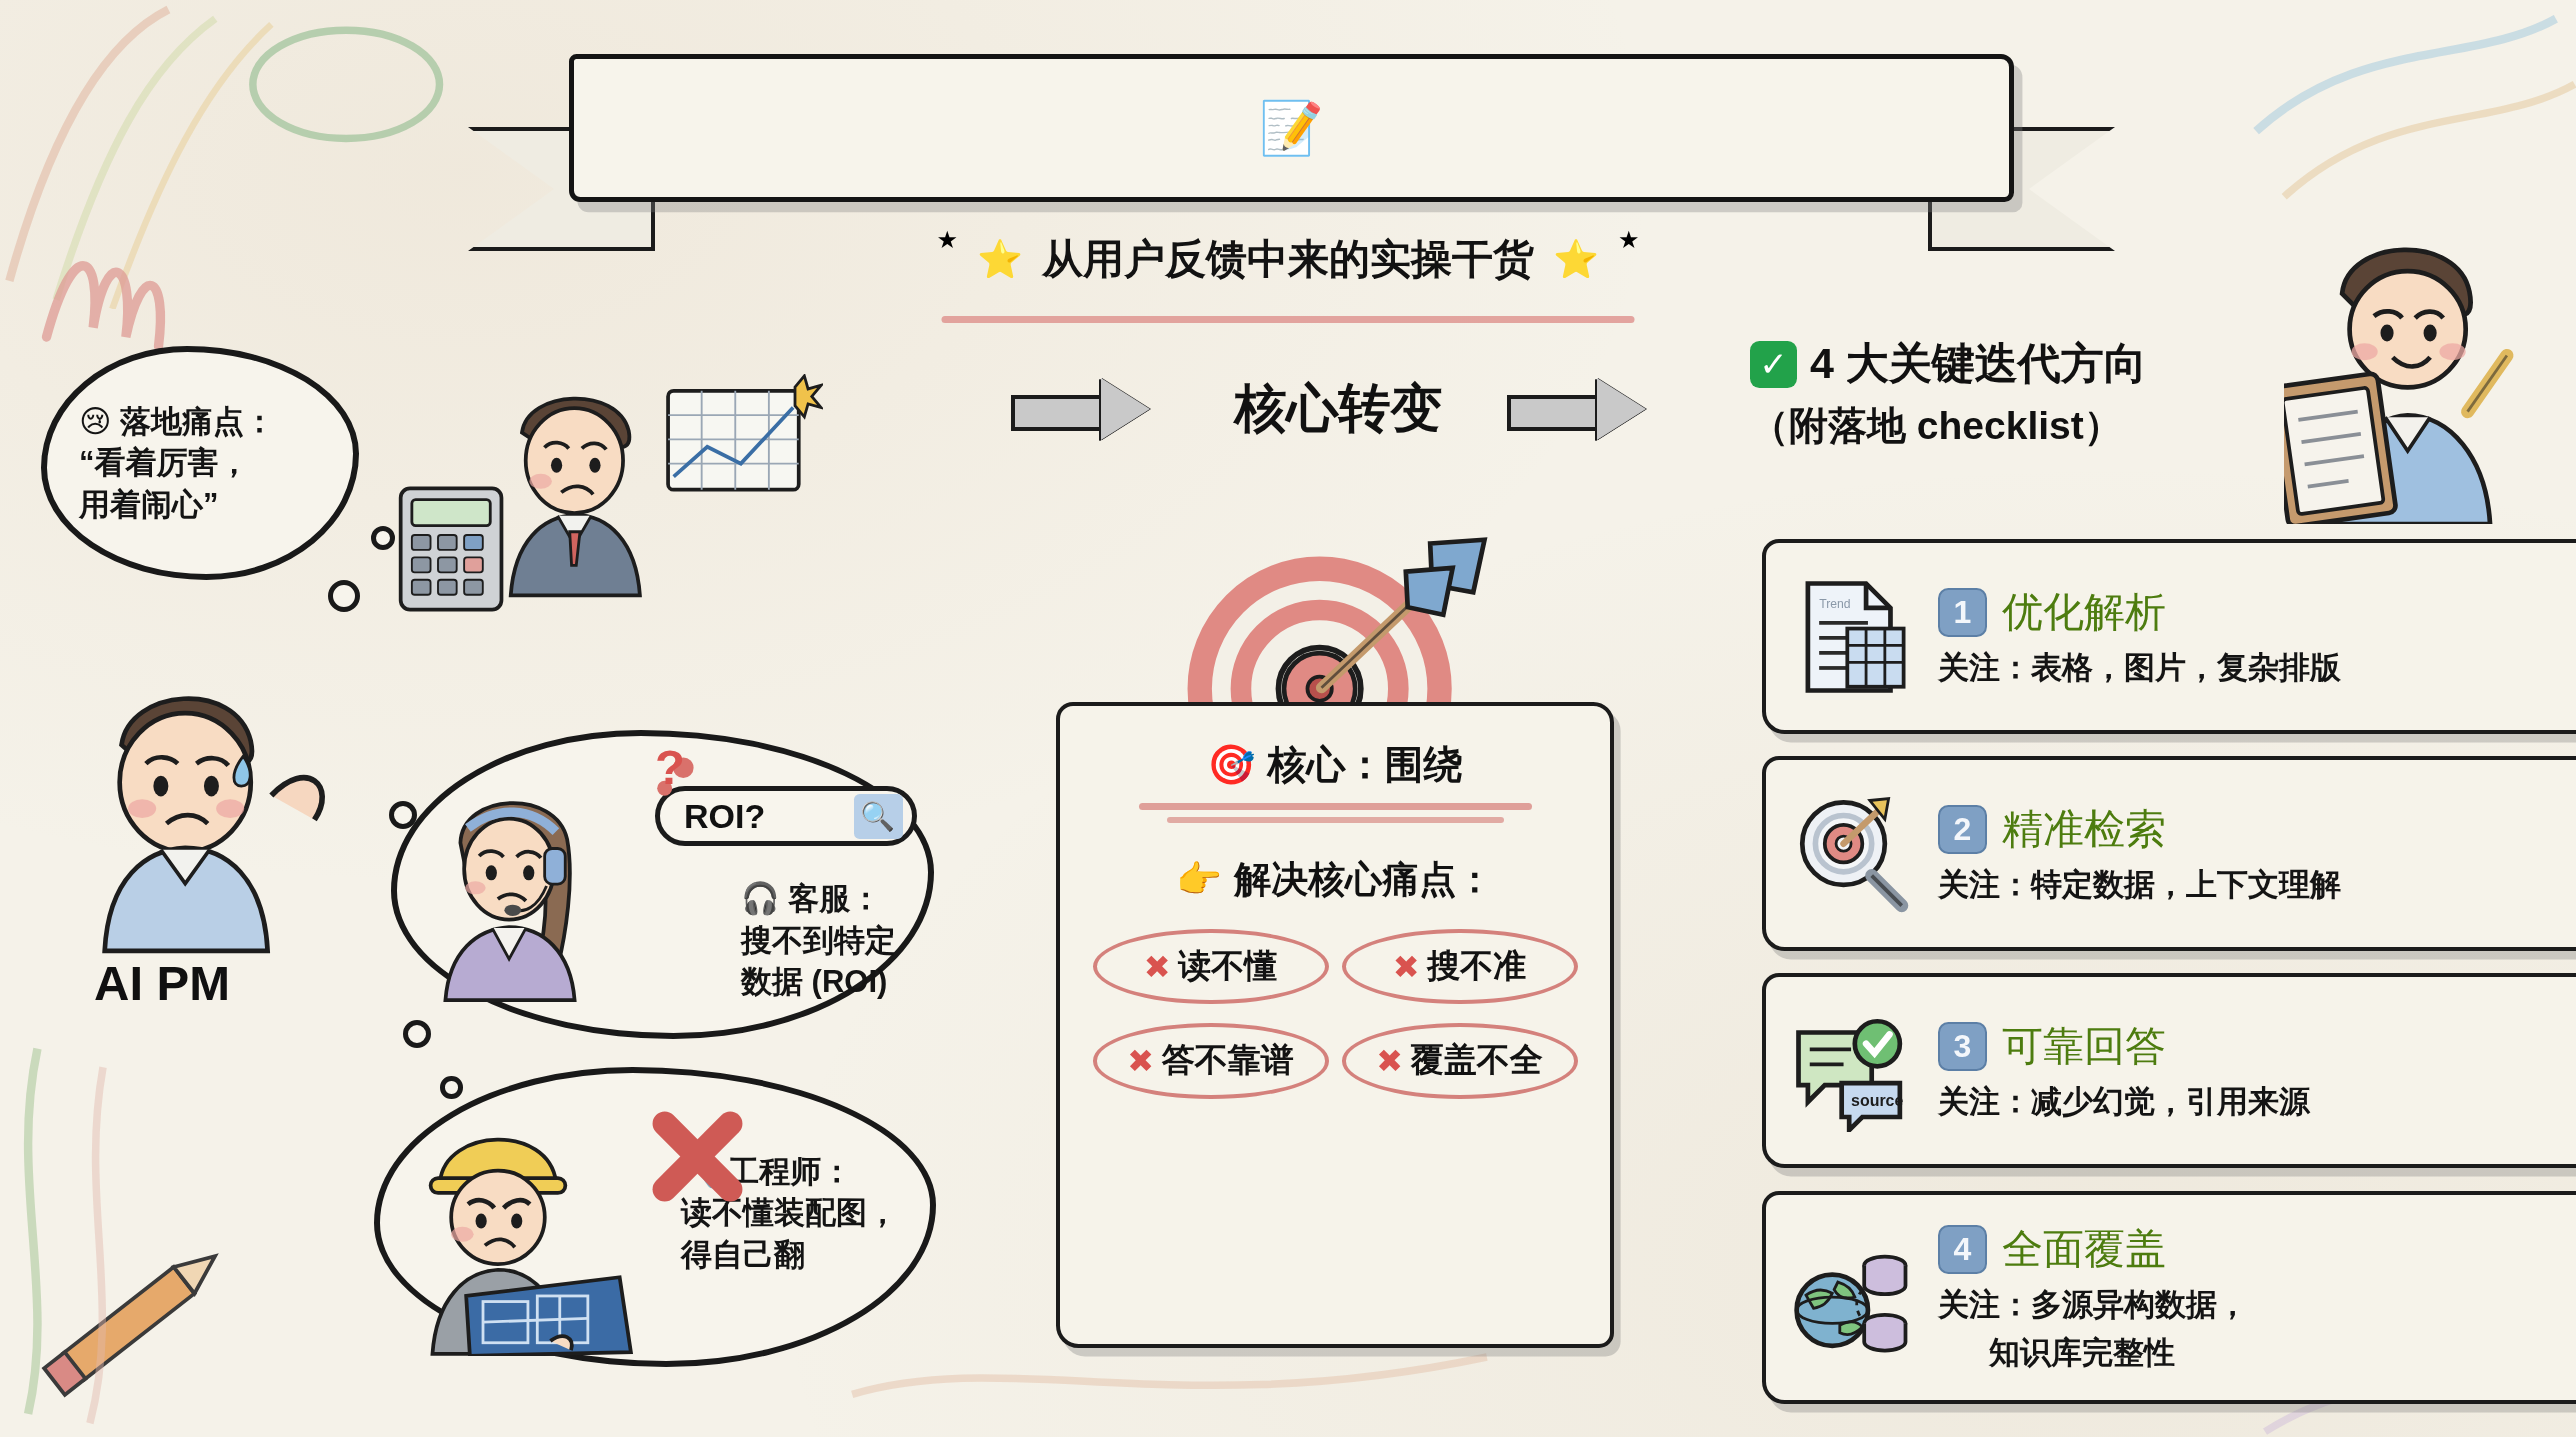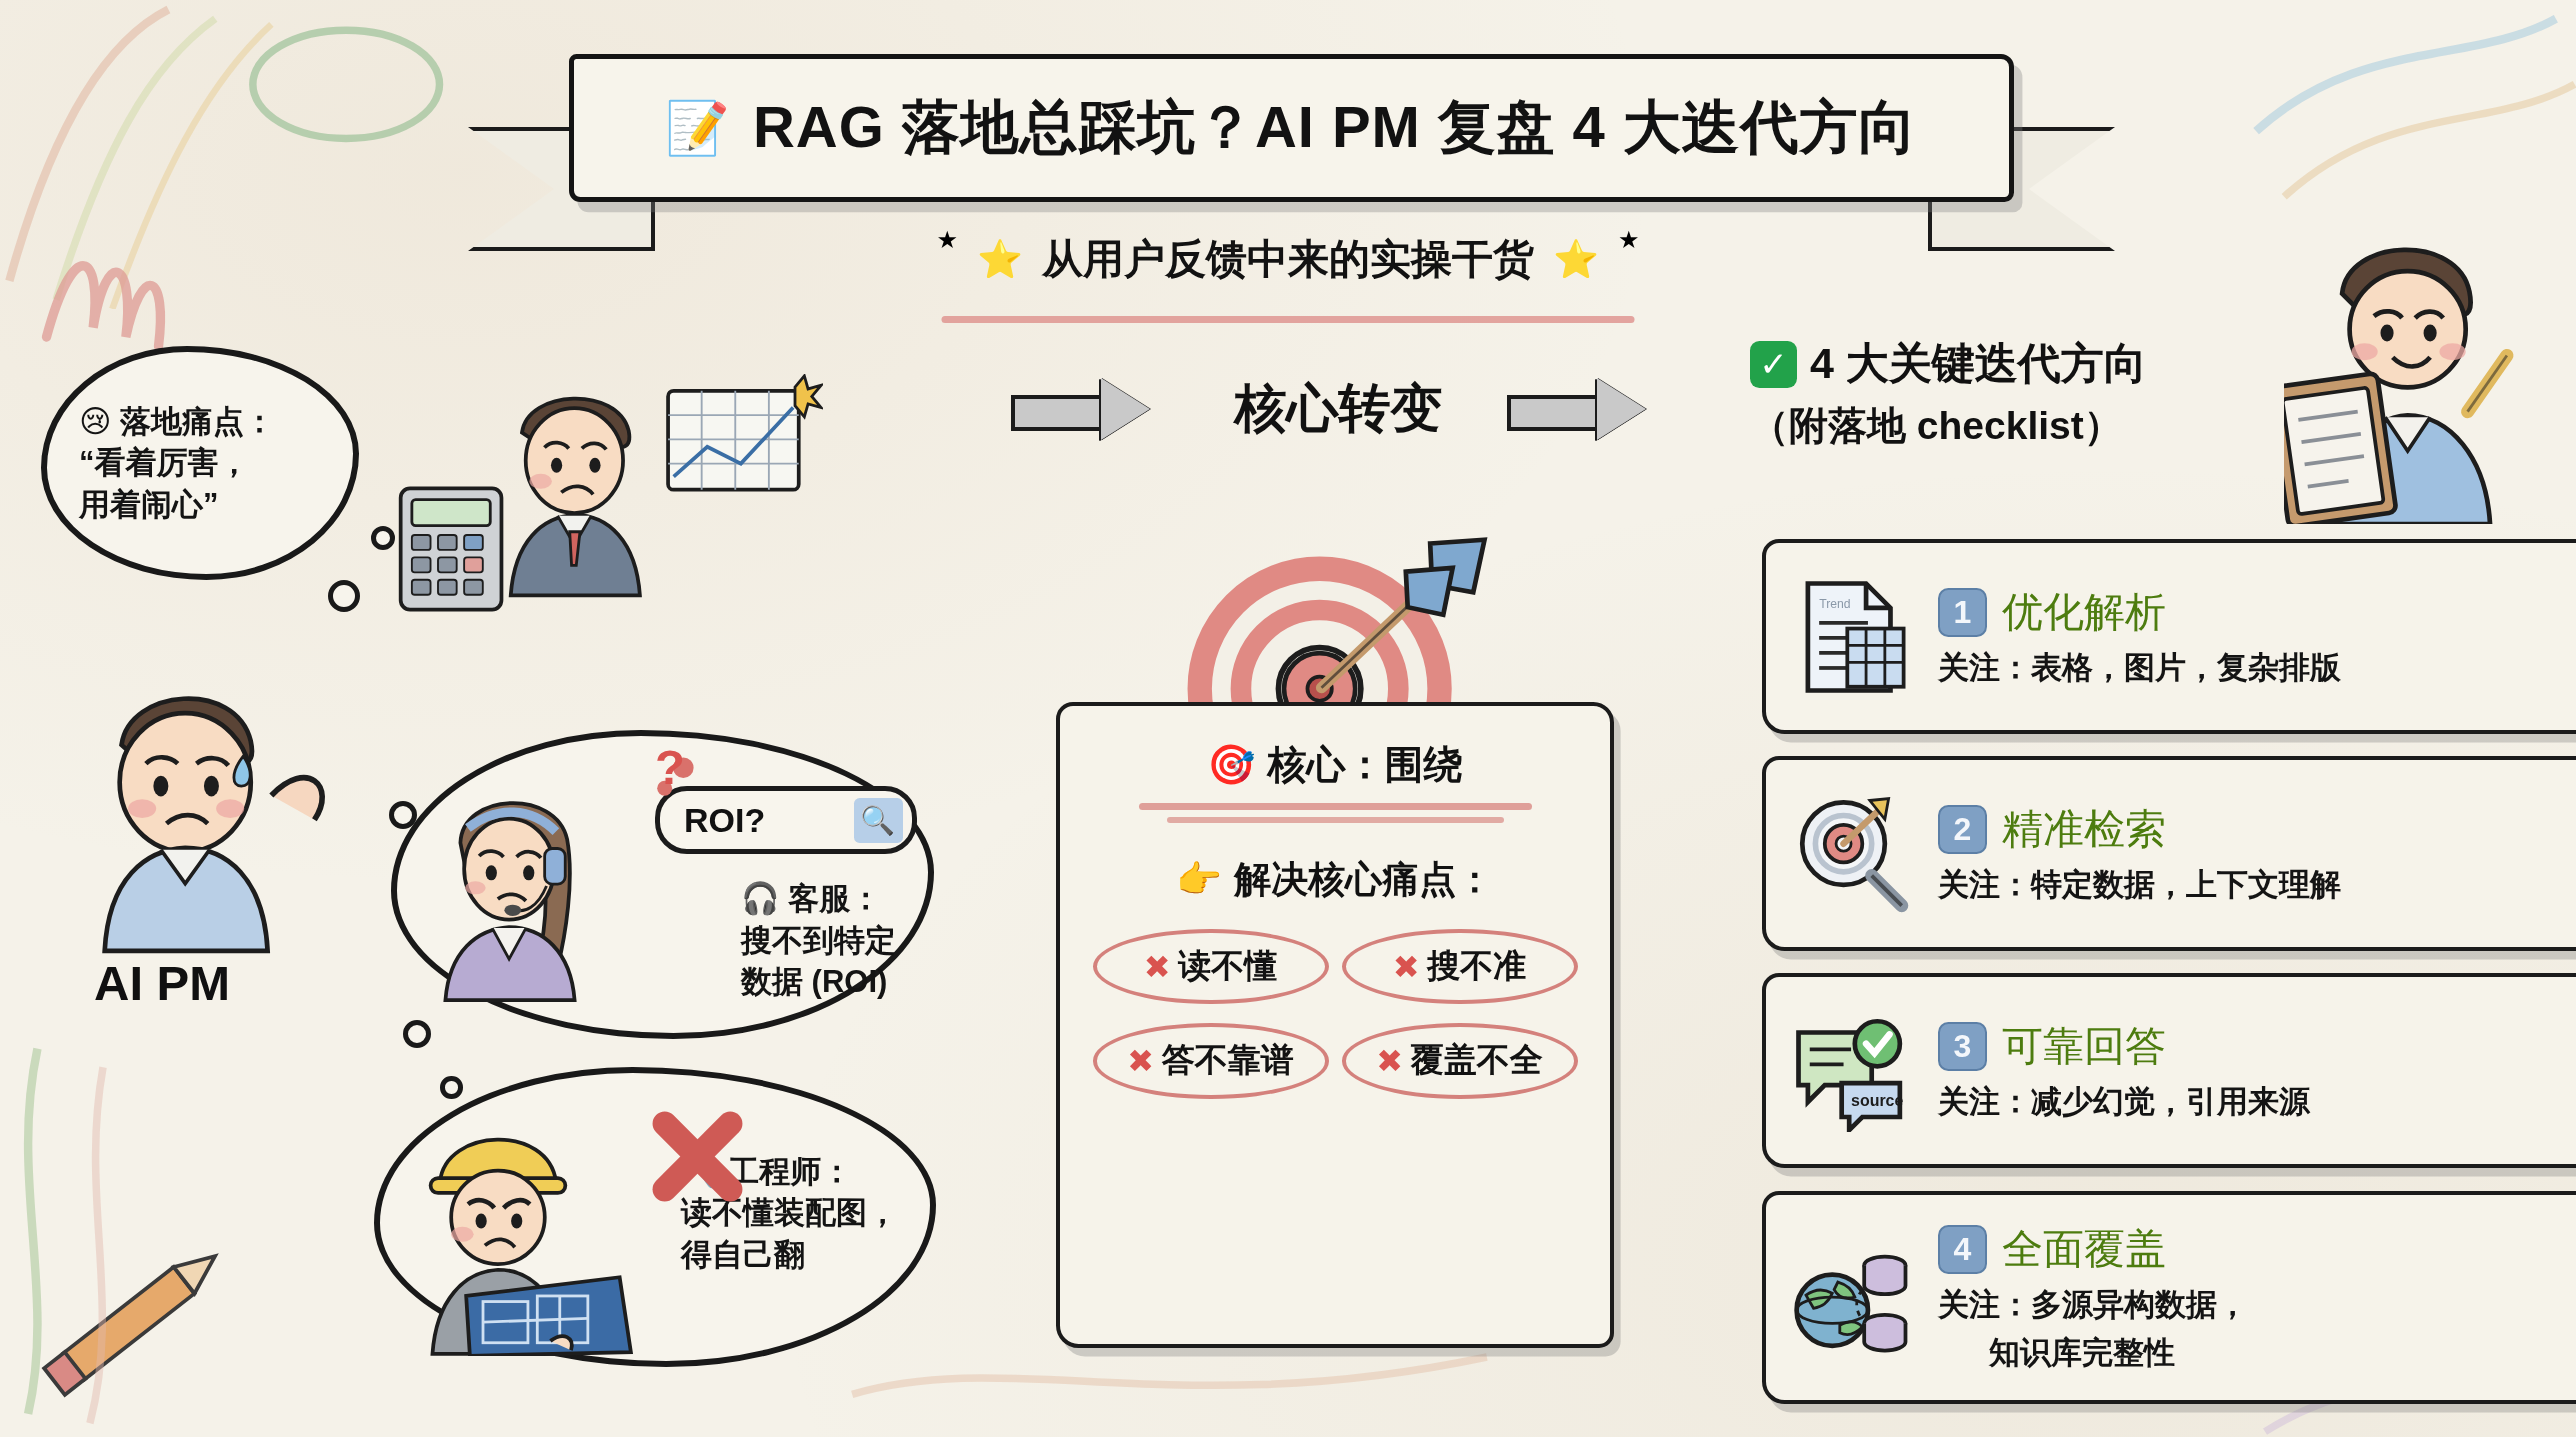--- a/index.html
+++ b/index.html
@@ -202,21 +202,20 @@
   </svg>
   <svg class="doodle" style="left:842px;top:1329px;width:655px;height:112px" viewBox="0 0 700 120" width="655" height="112">
     <path d="M10 70 C 180 20, 360 100, 690 30" stroke="#e2bda5" stroke-width="8" fill="none" opacity=".45"></path>
   </svg>
 
   <div id="banner-wrap">
     <div id="banner-tail-l"></div>
     <div id="banner-tail-r"></div>
     <div id="banner-main">
       <span class="memo-icon">📝</span>
-      <span id="banner-title">RAG 落地总踩坑？AI PM 复盘 4 大迭代方向</span>
     </div>
   </div>
 
   <div id="subtitle-row">
     <span class="star small">★</span>
     <span class="star">⭐</span>
     <span id="subtitle-text">从用户反馈中来的实操干货</span>
     <span class="star">⭐</span>
     <span class="star small">★</span>
   </div>
@@ -332,21 +331,21 @@
     <ellipse cx="60" cy="128" rx="11" ry="7" fill="#eda9a4" opacity=".7"></ellipse>
     <path d="M84 140 C 94 132, 106 134, 114 142" stroke="#1d1d1d" stroke-width="4" fill="none"></path>
     <path d="M52 64 C 84 40, 120 42, 146 68" stroke="#8fb0d8" stroke-width="10" fill="none"></path>
     <rect x="134" y="86" width="22" height="38" rx="8" fill="#8fb0d8" stroke="#1d1d1d" stroke-width="3"></rect>
     <path d="M136 126 C 126 150, 112 154, 104 152" stroke="#1d1d1d" stroke-width="3" fill="none"></path>
     <ellipse cx="100" cy="152" rx="9" ry="6" fill="#4a4a4a"></ellipse>
     <path d="M28 248 C 32 196, 62 172, 96 170 C 132 170, 162 196, 166 248 Z" fill="#b7abd2" stroke="#1d1d1d" stroke-width="4"></path>
     <path d="M78 171 L96 204 L114 171" fill="#f4f2ee" stroke="#1d1d1d" stroke-width="3"></path>
   </svg>
 
-  <div style="position:absolute;left:655px;top:786px;width:262px;height:68px;border:5.6px solid #1b1b1b;border-radius:32px;background:#f8f5ed;display:flex;align-items:center;padding:0 9.4px 0 24px;">
+  <div style="position:absolute;left:655px;top:786px;width:262px;height:60px;border:5.6px solid #1b1b1b;border-radius:32px;background:#f8f5ed;display:flex;align-items:center;padding:0 9.4px 0 24px;">
     <span style="font-size:34px;font-weight:800;color:#111;flex:1;">ROI?</span>
     <span style="width:49px;height:45px;background:#b7cfe8;border-radius:5.6px;display:flex;align-items:center;justify-content:center;font-size:28px;">🔍</span>
   </div>
   <svg style="position:absolute;left:646px;top:749px;width:56px;height:56px" viewBox="0 0 60 60" width="56" height="56">
     <circle cx="20" cy="42" r="8" fill="#d9716b"></circle>
     <circle cx="40" cy="20" r="11" fill="#d9716b"></circle>
   </svg>
   <div style="position:absolute;left:655px;top:739px;font-size:49px;font-weight:900;color:#d9534f;">?</div>
 
   <div class="bubble" style="left:374px;top:1067px;width:562px;height:300px;align-items:center;padding-bottom:32px;justify-content:flex-end;">

